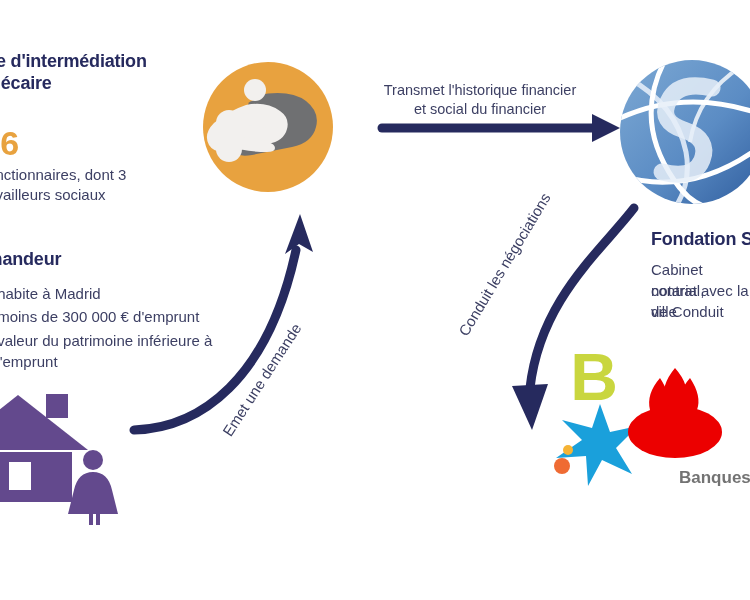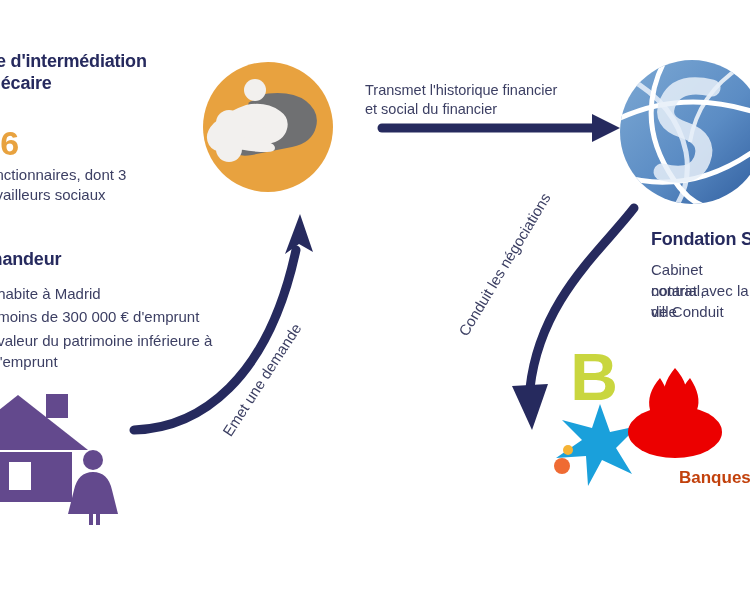--- a/index.html
+++ b/index.html
@@ -35,32 +35,32 @@
     font-weight:bold;
     font-size:34px;
     line-height:36px;
     white-space:nowrap;
   }
   .arrow-label{
     position:absolute;
     color:#3c3f63;
     font-size:14.5px;
     line-height:19px;
-    text-align:left;
+    text-align:center;
   }
   .rot-label{
     position:absolute;
     color:#3c3f63;
     font-size:15px;
     white-space:nowrap;
     transform-origin:0 0;
   }
   .bank-label{
     position:absolute;
-    color:#c2410c;
+    color:#737373;
     font-weight:bold;
     font-size:17px;
     white-space:nowrap;
   }
 
   
   .circle-orange{
     position:absolute;
     left:203px;top:62px;width:130px;height:130px;
     border-radius:50%;

